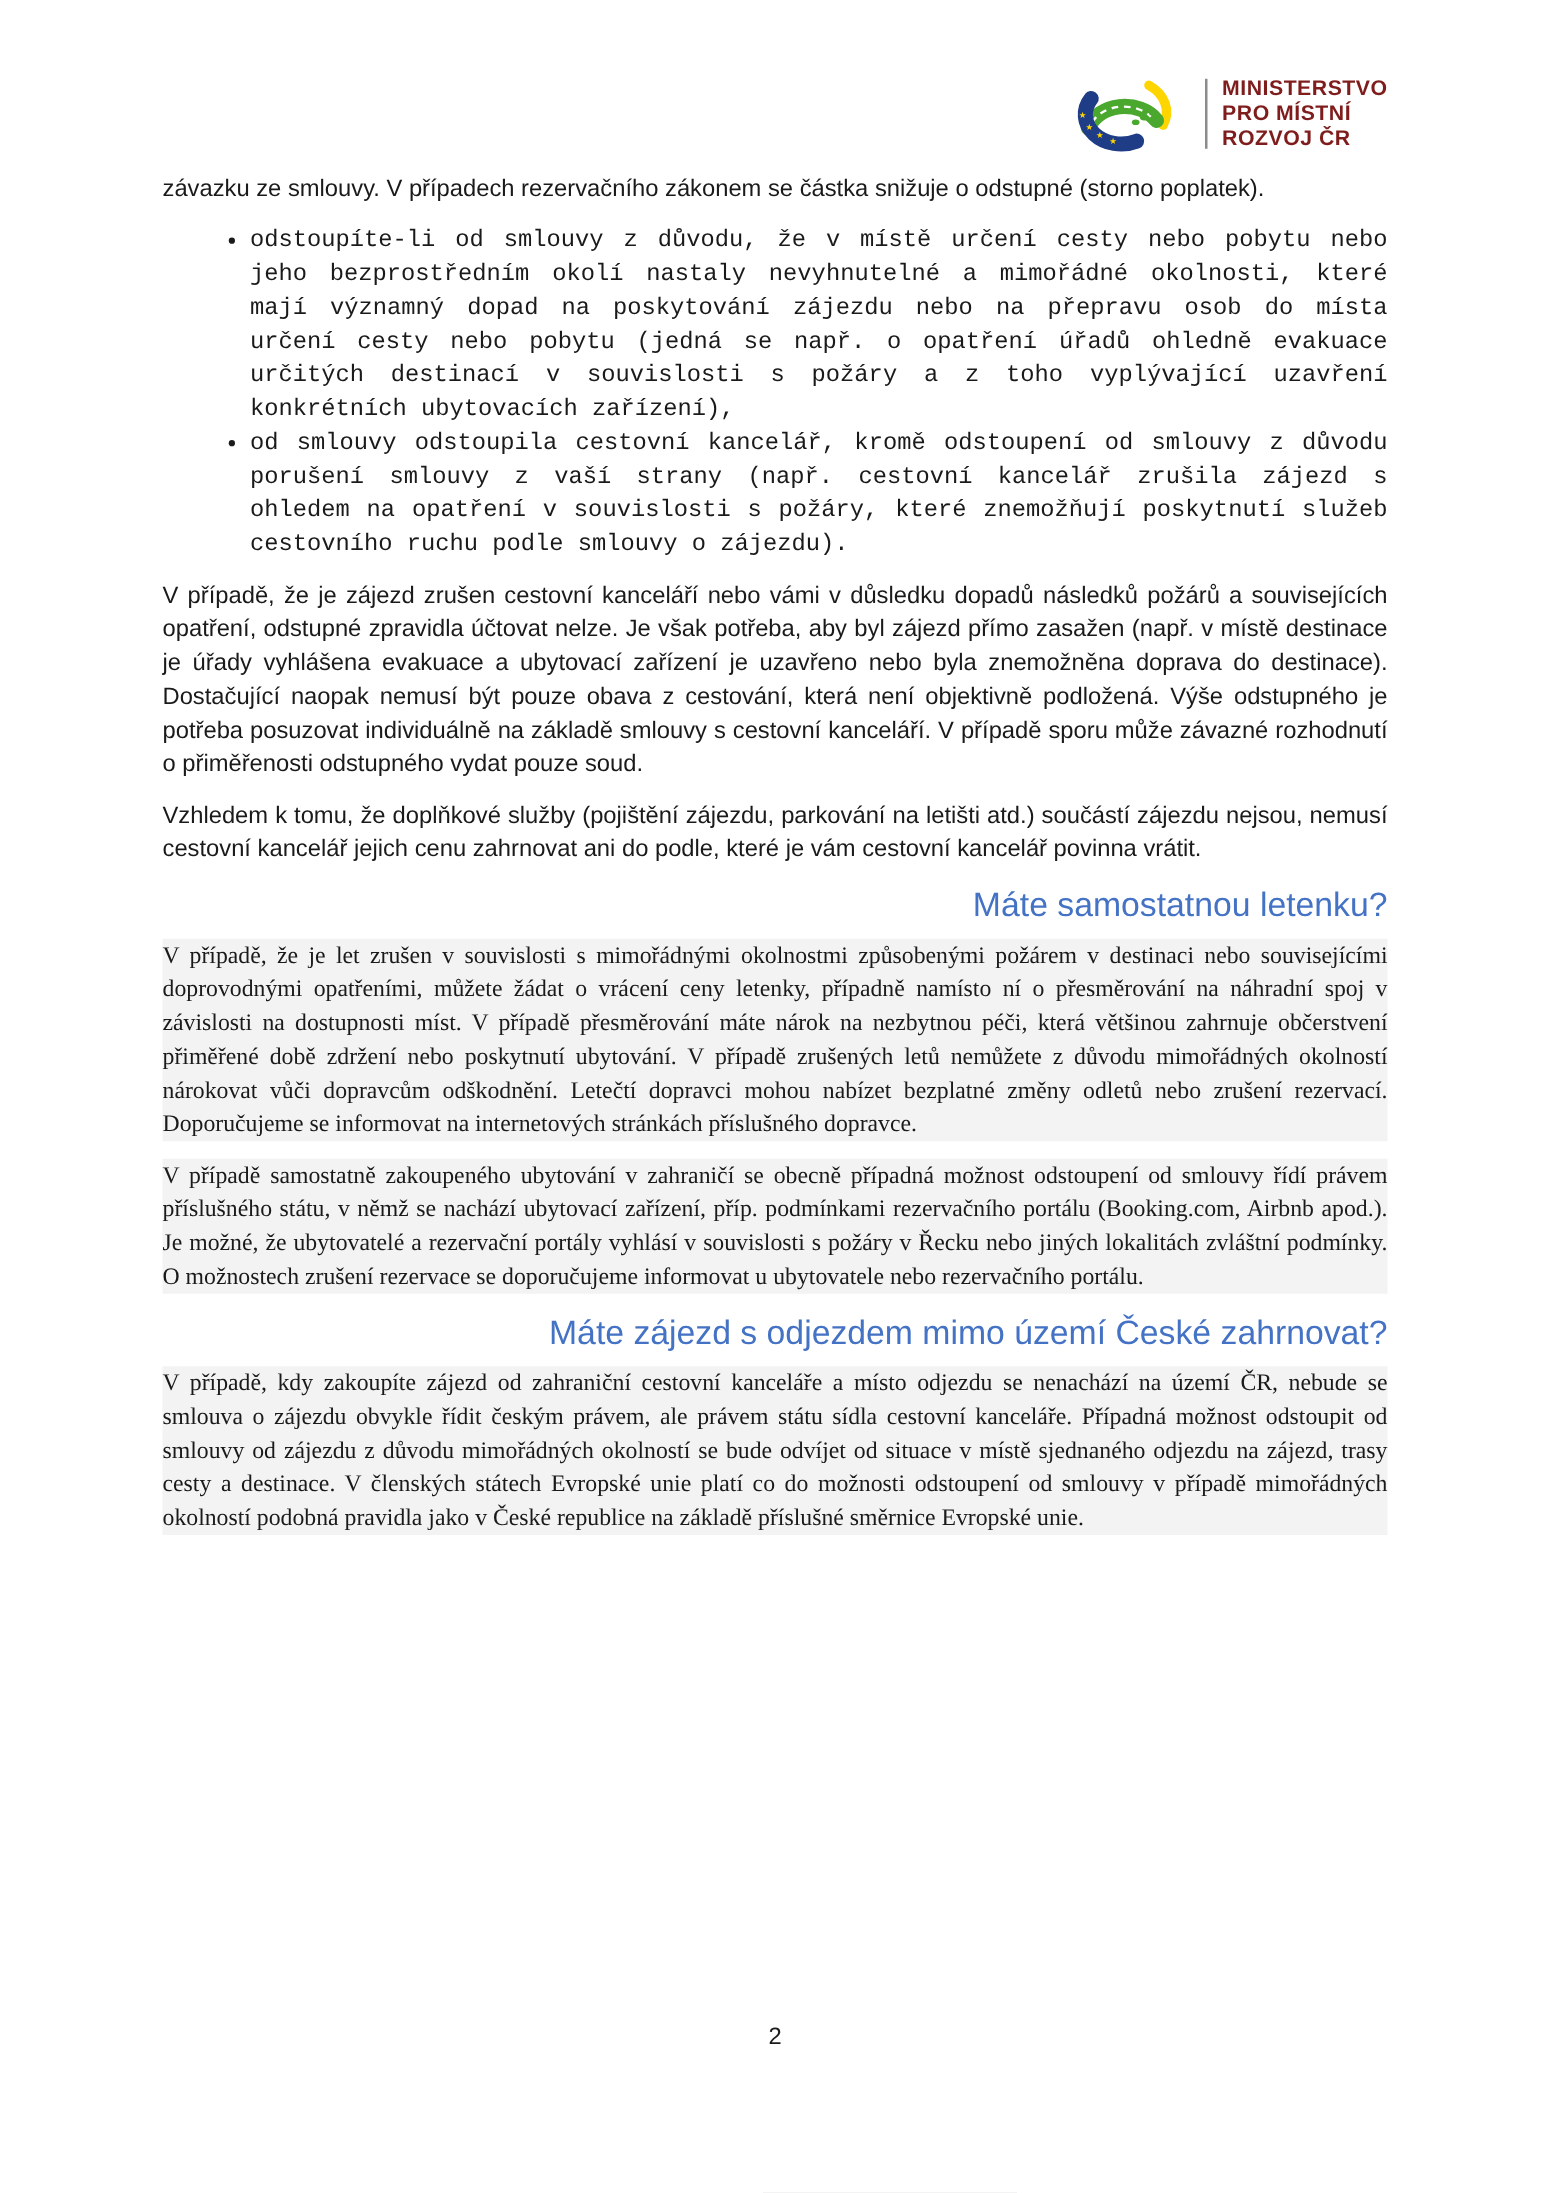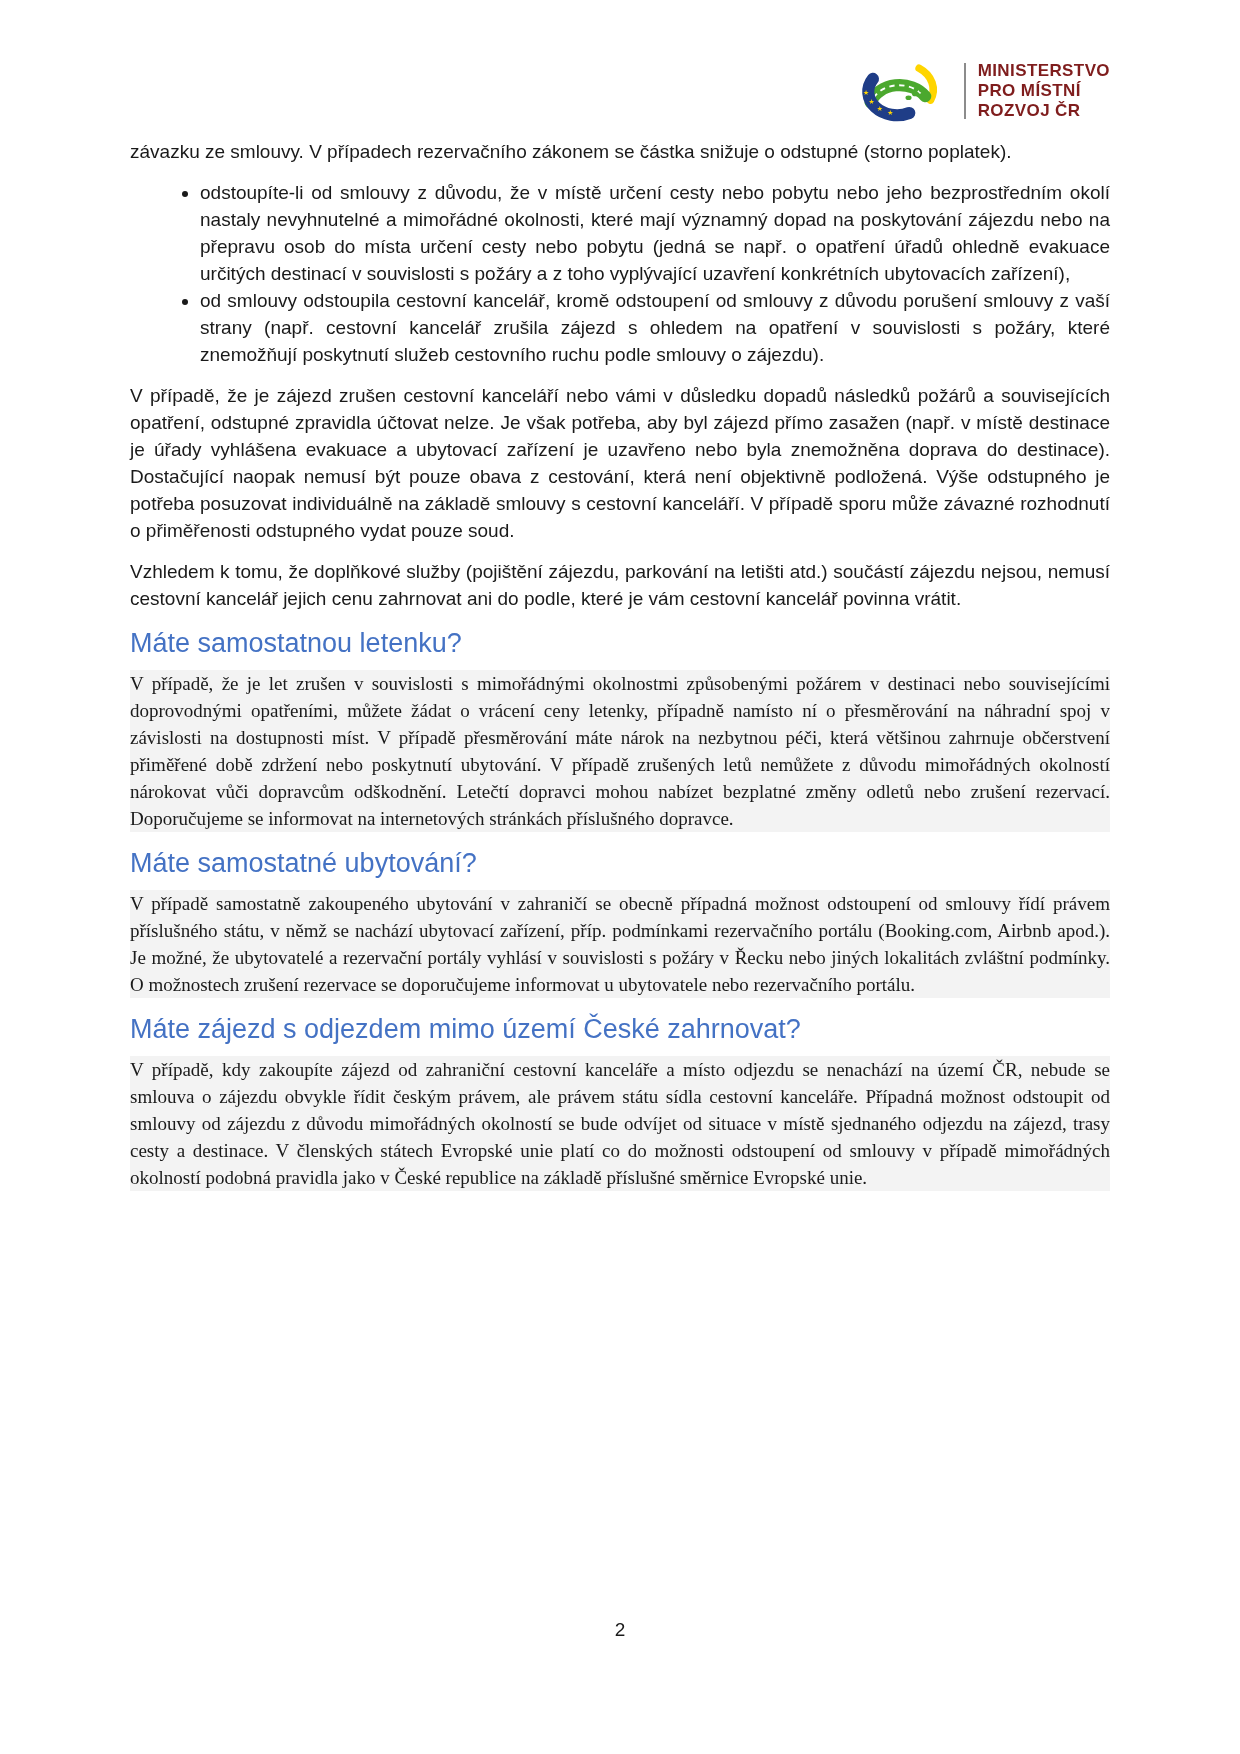--- a/index.html
+++ b/index.html
@@ -52,33 +52,35 @@
   .content p{
     margin:0 0 14px 0;
     font-size:19px;
     line-height:27px;
     text-align:justify;
   }
   .content ul{
     margin:0 0 14px 0;
     padding-left:70px;
     list-style:disc;
+    font-family:Liberation Mono, monospace;
   }
   .content li{
     font-size:19px;
     line-height:27px;
     text-align:justify;
   }
   .section{margin-top:10px;}
   .section h2{
     margin:0 0 10px 0;
     font-size:27px;
     line-height:34px;
     font-weight:400;
     color:var(--heading);
+    text-align:right;
   }
   .hl{background:var(--highlight);font-family:Liberation Serif, serif;}
   
   .footer{
     position:absolute;
     left:0;right:0;
     top:1616px;
     text-align:center;
     font-size:19px;
     line-height:27px;
@@ -128,21 +130,20 @@
     </ul>
     <p>V případě, že je zájezd zrušen cestovní kanceláří nebo vámi v důsledku dopadů následků požárů a souvisejících opatření, odstupné zpravidla účtovat nelze. Je však potřeba, aby byl zájezd přímo zasažen (např. v místě destinace je úřady vyhlášena evakuace a ubytovací zařízení je uzavřeno nebo byla znemožněna doprava do destinace). Dostačující naopak nemusí být pouze obava z cestování, která není objektivně podložená. Výše odstupného je potřeba posuzovat individuálně na základě smlouvy s cestovní kanceláří. V případě sporu může závazné rozhodnutí o přiměřenosti odstupného vydat pouze soud.</p>
     <p>Vzhledem k tomu, že doplňkové služby (pojištění zájezdu, parkování na letišti atd.) součástí zájezdu nejsou, nemusí cestovní kancelář jejich cenu zahrnovat ani do podle, které je vám cestovní kancelář povinna vrátit.</p>
 
     <div class="section">
       <h2>Máte samostatnou letenku?</h2>
       <p class="hl">V případě, že je let zrušen v souvislosti s mimořádnými okolnostmi způsobenými požárem v destinaci nebo souvisejícími doprovodnými opatřeními, můžete žádat o vrácení ceny letenky, případně namísto ní o přesměrování na náhradní spoj v závislosti na dostupnosti míst. V případě přesměrování máte nárok na nezbytnou péči, která většinou zahrnuje občerstvení přiměřené době zdržení nebo poskytnutí ubytování. V případě zrušených letů nemůžete z důvodu mimořádných okolností nárokovat vůči dopravcům odškodnění. Letečtí dopravci mohou nabízet bezplatné změny odletů nebo zrušení rezervací. Doporučujeme se informovat na internetových stránkách příslušného dopravce.</p>
     </div>
 
     <div class="section">
-      <h2>Máte samostatné ubytování?</h2>
       <p class="hl">V případě samostatně zakoupeného ubytování v zahraničí se obecně případná možnost odstoupení od smlouvy řídí právem příslušného státu, v němž se nachází ubytovací zařízení, příp. podmínkami rezervačního portálu (Booking.com, Airbnb apod.). Je možné, že ubytovatelé a rezervační portály vyhlásí v souvislosti s požáry v Řecku nebo jiných lokalitách zvláštní podmínky. O možnostech zrušení rezervace se doporučujeme informovat u ubytovatele nebo rezervačního portálu.</p>
     </div>
 
     <div class="section">
       <h2>Máte zájezd s odjezdem mimo území České zahrnovat?</h2>
       <p class="hl">V případě, kdy zakoupíte zájezd od zahraniční cestovní kanceláře a místo odjezdu se nenachází na území ČR, nebude se smlouva o zájezdu obvykle řídit českým právem, ale právem státu sídla cestovní kanceláře. Případná možnost odstoupit od smlouvy od zájezdu z důvodu mimořádných okolností se bude odvíjet od situace v místě sjednaného odjezdu na zájezd, trasy cesty a destinace. V členských státech Evropské unie platí co do možnosti odstoupení od smlouvy v případě mimořádných okolností podobná pravidla jako v České republice na základě příslušné směrnice Evropské unie.</p>
     </div>
   </div>
 
   <div class="footer">

